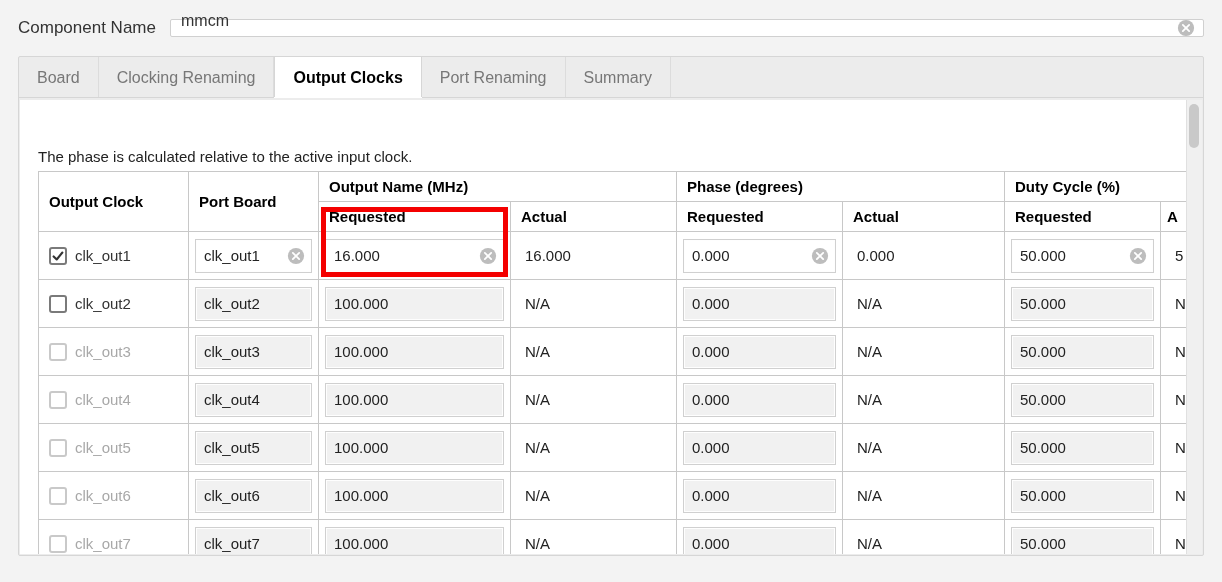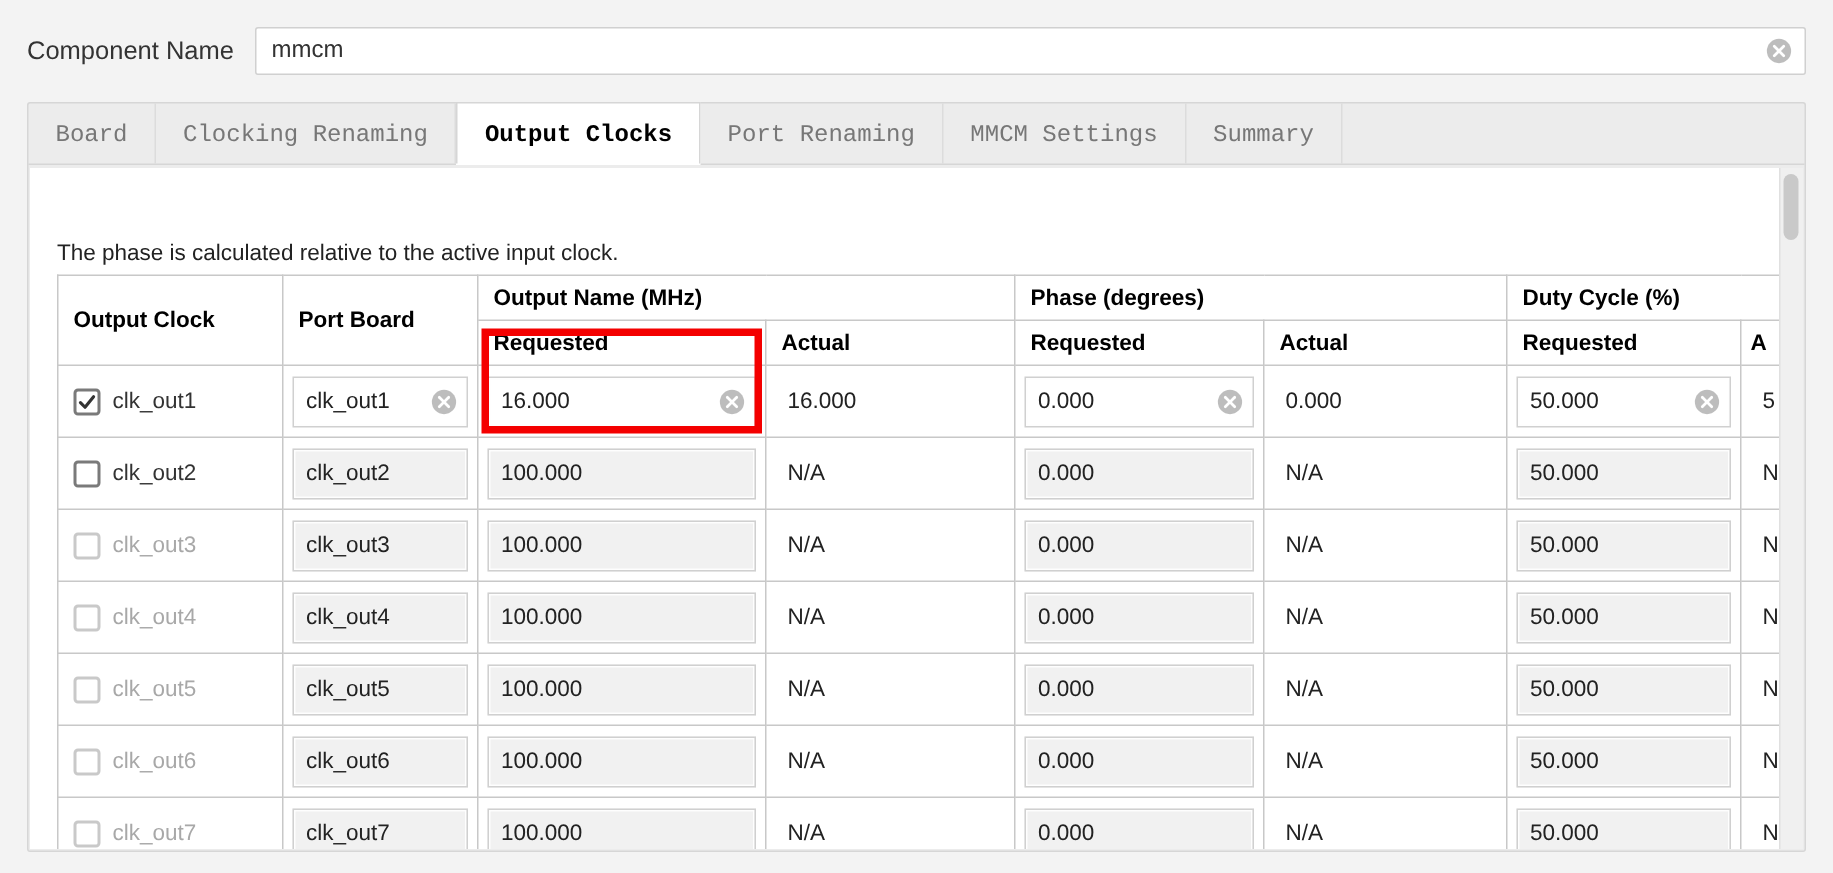--- a/index.html
+++ b/index.html
@@ -14,41 +14,41 @@
     overflow: hidden;
     padding: 18px 18px 0 18px;
   }
 
   
   .comp-row { display:flex; align-items:center; margin-bottom:18px; }
   .comp-label { padding-right:14px; color:#333; font-size:17px; }
   .comp-input-wrap {
     position:relative; flex:1;
     background:#fff; border:1px solid #d0d0d0; border-radius:2px;
-    height:32px; display:flex; align-items:flex-end;
+    height:18px; display:flex; align-items:flex-end;
   }
   .comp-input {
     border:none; outline:none; width:100%; font-size:16px;
     padding:6px 34px 6px 10px; background:transparent; color:#333;
   }
   .clear-icon {
     position:absolute; right:8px; top:50%; transform:translateY(-50%);
     width:18px; height:18px; display:flex; align-items:center; justify-content:center;
     cursor:pointer;
   }
   .clear-icon svg { width:18px; height:18px; }
   .clear-icon .circ { fill:#bdbdbd; }
   .clear-icon .x { stroke:#fff; stroke-width:2; stroke-linecap:round; }
 
   
   .tabs-panel {
     border:1px solid #d6d6d6; background:#ececec; border-radius:2px;
     height:500px; position:relative;
   }
-  .tabstrip { display:flex; align-items:stretch; border-bottom:1px solid #d6d6d6;font-family:Liberation Mono, monospace; }
+  .tabstrip { display:flex; align-items:stretch; border-bottom:1px solid #d6d6d6; }
   .tab {
     padding:12px 18px 10px 18px; color:#777; font-size:16px;
     border-right:1px solid #dcdcdc; cursor:pointer;
     position:relative; white-space:nowrap;
   }
   .tab.active {
     background:#fff; color:#000; font-weight:bold;
     border-top:1px solid #d6d6d6; margin-top:-1px;
     border-left:1px solid #d6d6d6; border-right:1px solid #d6d6d6;
     box-shadow:0 1px 0 #fff;
@@ -149,21 +149,20 @@
     </span>
   </div>
 </div>
 
 <div class="tabs-panel">
   <div class="tabstrip" id="tabstrip">
       <div class="tab first">Board</div>
       <div class="tab">Clocking Renaming</div>
       <div class="tab active">Output Clocks</div>
       <div class="tab">Port Renaming</div>
-      <div class="tab">MMCM Settings</div>
       <div class="tab">Summary</div>
     </div>
 
   <div class="panel-body">
     <div class="content">
       <div class="note">The phase is calculated relative to the active input clock.</div>
 
       <table class="clks">
         <colgroup>
           <col class="col-outclk">

